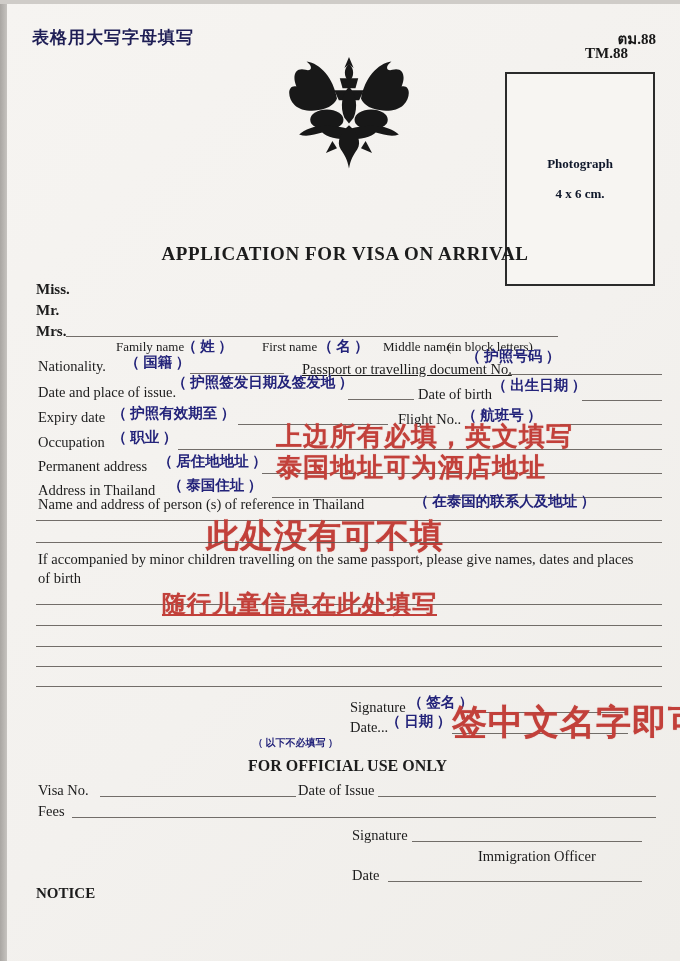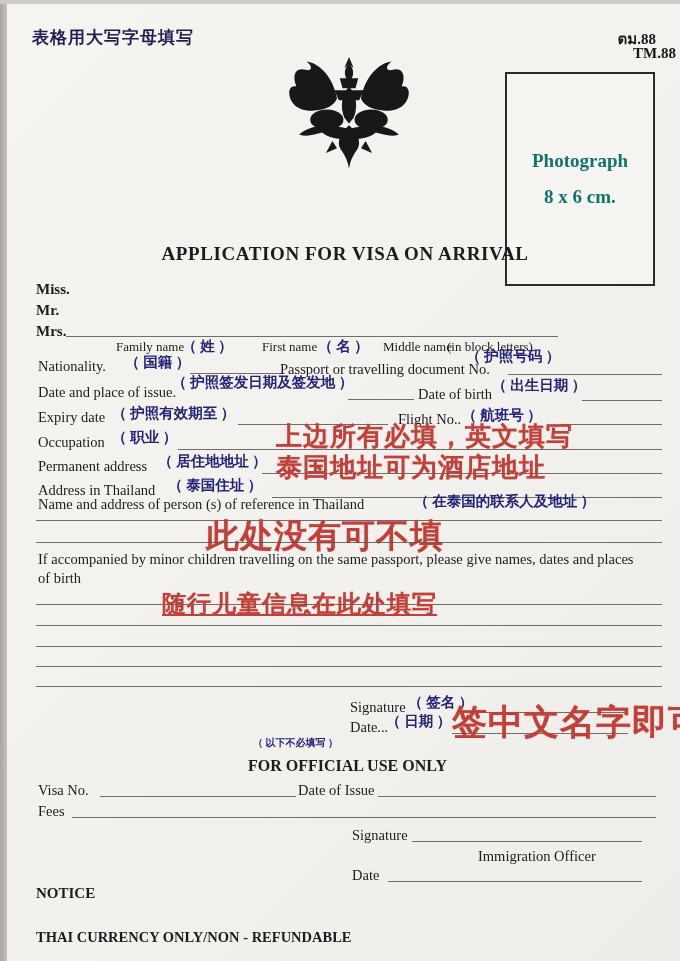--- a/index.html
+++ b/index.html
@@ -14,40 +14,40 @@
   .en{font-family:"Liberation Serif",serif;color:#1c1c1c;font-size:14.5px;}
   .b{font-weight:bold;}
   .cn{color:#23237a;font-weight:bold;font-family:"Liberation Serif",serif;font-size:14.5px;}
   .small{font-size:13px;}
   .red{color:#c2403a;font-family:"Liberation Sans",sans-serif;font-weight:bold;
        text-shadow:0 0 1px rgba(194,64,58,.55);letter-spacing:1px;}
   .rule{position:absolute;height:0;border-top:1.4px solid #5a5651;opacity:.85;}
   .photo{position:absolute;left:505px;top:72px;width:146px;height:210px;
     border:2px solid #2b2b2b;background:#f7f5f2;display:flex;flex-direction:column;
     align-items:center;justify-content:center;gap:14px;}
-  .photo div{font-weight:bold;font-size:19px;color:#0f766e;}
+  .photo div{font-weight:bold;font-size:13px;color:#0f172a;}
   .title{font-weight:bold;font-size:19px;letter-spacing:.6px;text-align:center;}
   .navy-note{color:#1e1e55;font-weight:bold;font-size:17px;letter-spacing:1px;}
   .formno{font-weight:bold;font-size:15px;color:#181818;text-align:right;}
   svg{display:block;}
 </style>
 </head>
 <body>
 
 <div class="paper">
   <div class="edge-left"></div>
   <div class="edge-top"></div>
 
   <div class="abs navy-note" style="left:32px;top:26px;">表格用大写字母填写</div>
   <div class="abs formno" style="left:560px;top:27px;width:96px;">ตม.88</div>
-  <div class="abs formno" style="left:580px;top:45px;width:96px;">TM.88</div>
+  <div class="abs formno" style="left:532px;top:45px;width:96px;">TM.88</div>
 
   <div class="photo">
     <div>Photograph</div>
-    <div>8 x 6 cm.</div>
+    <div>4 x 6 cm.</div>
   </div>
 
   <div class="abs" style="left:274px;top:56px;">
     <svg viewBox="0 0 150 130" width="150" height="120" style="filter:blur(.3px);">
       <g fill="#181818">
         <path d="M75 1 L70 13 L75 9 L80 13 Z"></path>
         <path d="M75 8 C69 14 69 22 75 28 C81 22 81 14 75 8 Z"></path>
         <path d="M65 24 h20 l-3 11 h-14 Z"></path>
         <path d="M62 46 C58 24 44 8 29 6 C36 11 35 17 28 15 C17 12 13 21 18 33 C8 31 8 45 16 53 C23 60 37 61 49 57 C55 55 60 51 62 46 Z"></path>
         <path d="M88 46 C92 24 106 8 121 6 C114 11 115 17 122 15 C133 12 137 21 132 33 C142 31 142 45 134 53 C127 60 113 61 101 57 C95 55 90 51 88 46 Z"></path>
@@ -73,21 +73,21 @@
   <div class="abs en small" style="left:116px;top:339px;">Family name</div>
   <div class="abs cn" style="left:182px;top:337px;">（ 姓 ）</div>
   <div class="abs en small" style="left:262px;top:339px;">First name</div>
   <div class="abs cn" style="left:318px;top:337px;">（ 名 ）</div>
   <div class="abs en small" style="left:383px;top:339px;">Middle name</div>
   <div class="abs en small" style="left:447px;top:339px;">(in block letters)</div>
 
   <div class="abs en" style="left:38px;top:358px;">Nationality.</div>
   <div class="abs cn" style="left:125px;top:353px;">（ 国籍 ）</div>
   <div class="rule" style="left:190px;top:373px;width:94px;"></div>
-  <div class="abs en" style="left:280px;top:361px;">Passport or travelling document No.</div>
+  <div class="abs en" style="left:302px;top:361px;text-decoration:underline;">Passport or travelling document No.</div>
   <div class="abs cn" style="left:466px;top:347px;">（ 护照号码 ）</div>
   <div class="rule" style="left:508px;top:374px;width:154px;"></div>
 
   <div class="abs en" style="left:38px;top:384px;">Date and place of issue.</div>
   <div class="abs cn" style="left:172px;top:373px;">（ 护照签发日期及签发地 ）</div>
   <div class="rule" style="left:348px;top:399px;width:66px;"></div>
   <div class="abs en" style="left:418px;top:386px;">Date of birth</div>
   <div class="abs cn" style="left:492px;top:376px;">（ 出生日期 ）</div>
   <div class="rule" style="left:582px;top:400px;width:80px;"></div>
 
@@ -147,14 +147,13 @@
   <div class="abs en" style="left:38px;top:803px;">Fees</div>
   <div class="rule" style="left:72px;top:817px;width:584px;"></div>
 
   <div class="abs en" style="left:352px;top:827px;">Signature</div>
   <div class="rule" style="left:412px;top:841px;width:230px;"></div>
   <div class="abs en" style="left:478px;top:848px;">Immigration Officer</div>
   <div class="abs en" style="left:352px;top:867px;">Date</div>
   <div class="rule" style="left:388px;top:881px;width:254px;"></div>
 
   <div class="abs en b" style="left:36px;top:885px;font-size:15px;">NOTICE</div>
-  <div class="abs en b" style="left:36px;top:929px;font-size:14.5px;">THAI CURRENCY ONLY/NON - REFUNDABLE</div>
 </div>
 
 </body></html>

